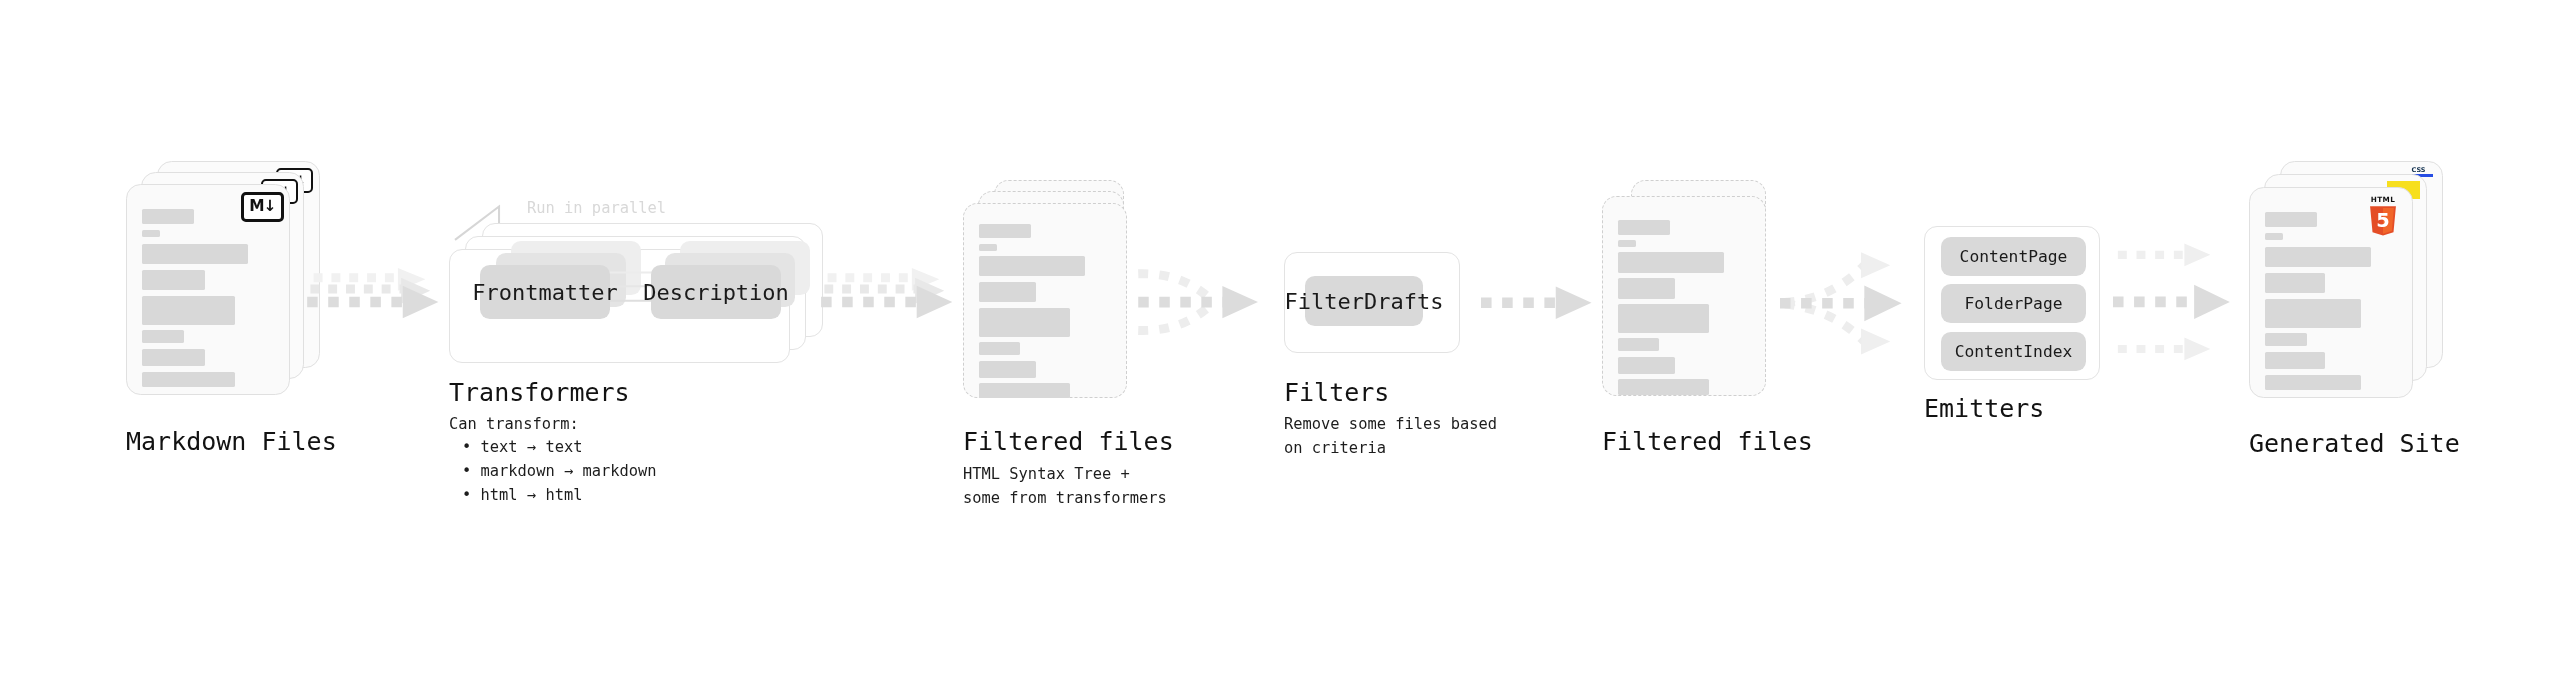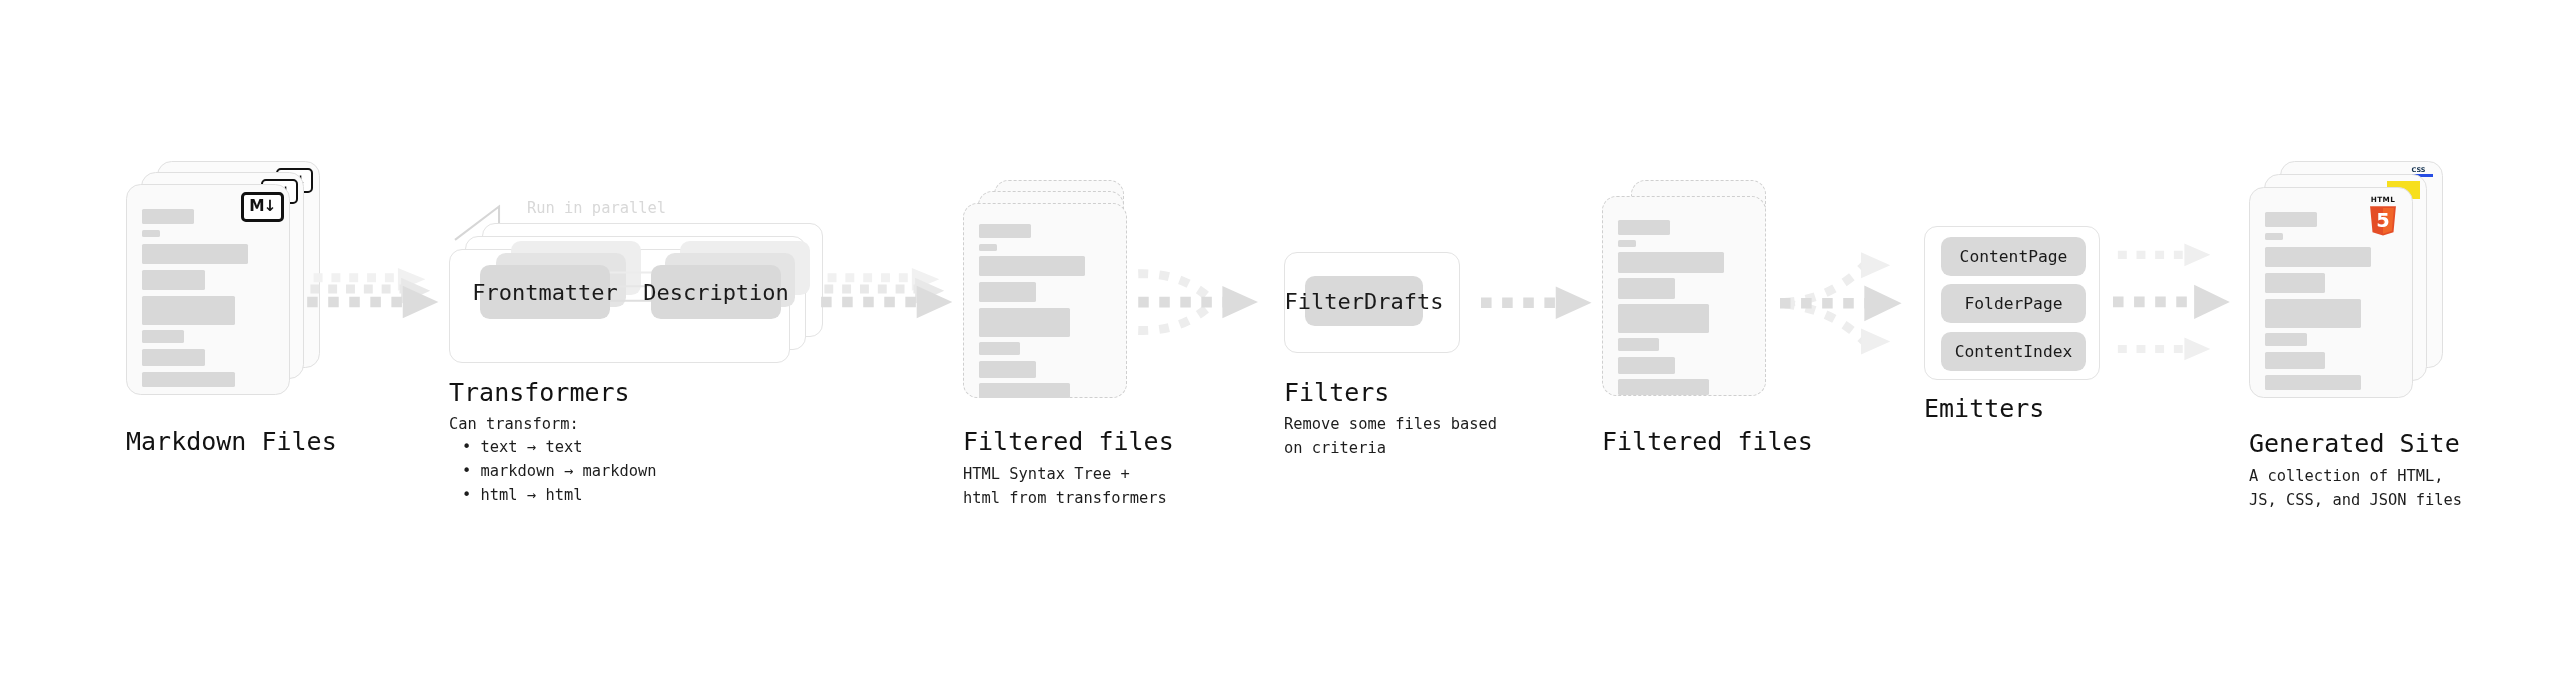--- a/index.html
+++ b/index.html
@@ -226,21 +226,21 @@
       <div class="skel" style="left:14.6px;top:52px;width:106px;height:20.3px;"></div>
       <div class="skel" style="left:14.6px;top:78px;width:57px;height:20.3px;"></div>
       <div class="skel" style="left:14.6px;top:104px;width:91px;height:29px;"></div>
       <div class="skel" style="left:14.6px;top:138px;width:41px;height:13px;"></div>
       <div class="skel" style="left:14.6px;top:157px;width:57px;height:17px;"></div>
       <div class="skel" style="left:14.6px;top:179px;width:91px;height:15.4px;"></div>
     </div>
   </div>
   <div class="title" style="left:963px;top:427px;">Filtered files</div>
   <div class="sub" style="left:963px;top:463px;">HTML Syntax Tree +
-html from transformers</div>
+some from transformers</div>
 
   <svg class="abs" style="left:1138px;top:256px;" width="138" height="89" viewBox="0 0 170 110">
     <path d="M0 22 Q 56 20 92 56" stroke="#ededed" stroke-width="11" stroke-dasharray="12 14" fill="none"></path>
     <path d="M0 92 Q 56 94 92 58" stroke="#ededed" stroke-width="11" stroke-dasharray="12 14" fill="none"></path>
     <line x1="0" y1="57" x2="108" y2="57" stroke="#dcdcdc" stroke-width="13" stroke-dasharray="13 13"></line>
     <polygon points="104,37 148,57 104,77" fill="#dcdcdc"></polygon>
   </svg>
 
   <div class="pbox" style="left:1284px;top:252px;width:176px;height:101px;"></div>
   <div class="chip" style="left:1305px;top:276px;width:118px;height:50px;">
@@ -322,17 +322,15 @@
     </div>
 
     <svg class="html5" style="left:116px;top:34px;" viewBox="0 0 44 52">
       <text x="22" y="9" text-anchor="middle" font-family="DejaVu Sans, sans-serif" font-size="9" font-weight="bold" fill="#111" letter-spacing="0.5">HTML</text>
       <path d="M6 14 L38 14 L35 46 L22 50 L9 46 Z" fill="#e44d26"></path>
       <path d="M22 16 L35.5 16 L33 44.5 L22 48 Z" fill="#f16529"></path>
       <text x="22" y="40" text-anchor="middle" font-family="DejaVu Sans, sans-serif" font-size="24" font-weight="bold" fill="#ffffff">5</text>
     </svg>
   </div>
   <div class="title" style="left:2249px;top:429px;">Generated Site</div>
-  <div class="sub" style="left:2249px;top:465px;">A collection of HTML,
-JS, CSS, and JSON files</div>
 
 </div>
 
 
 </body></html>

